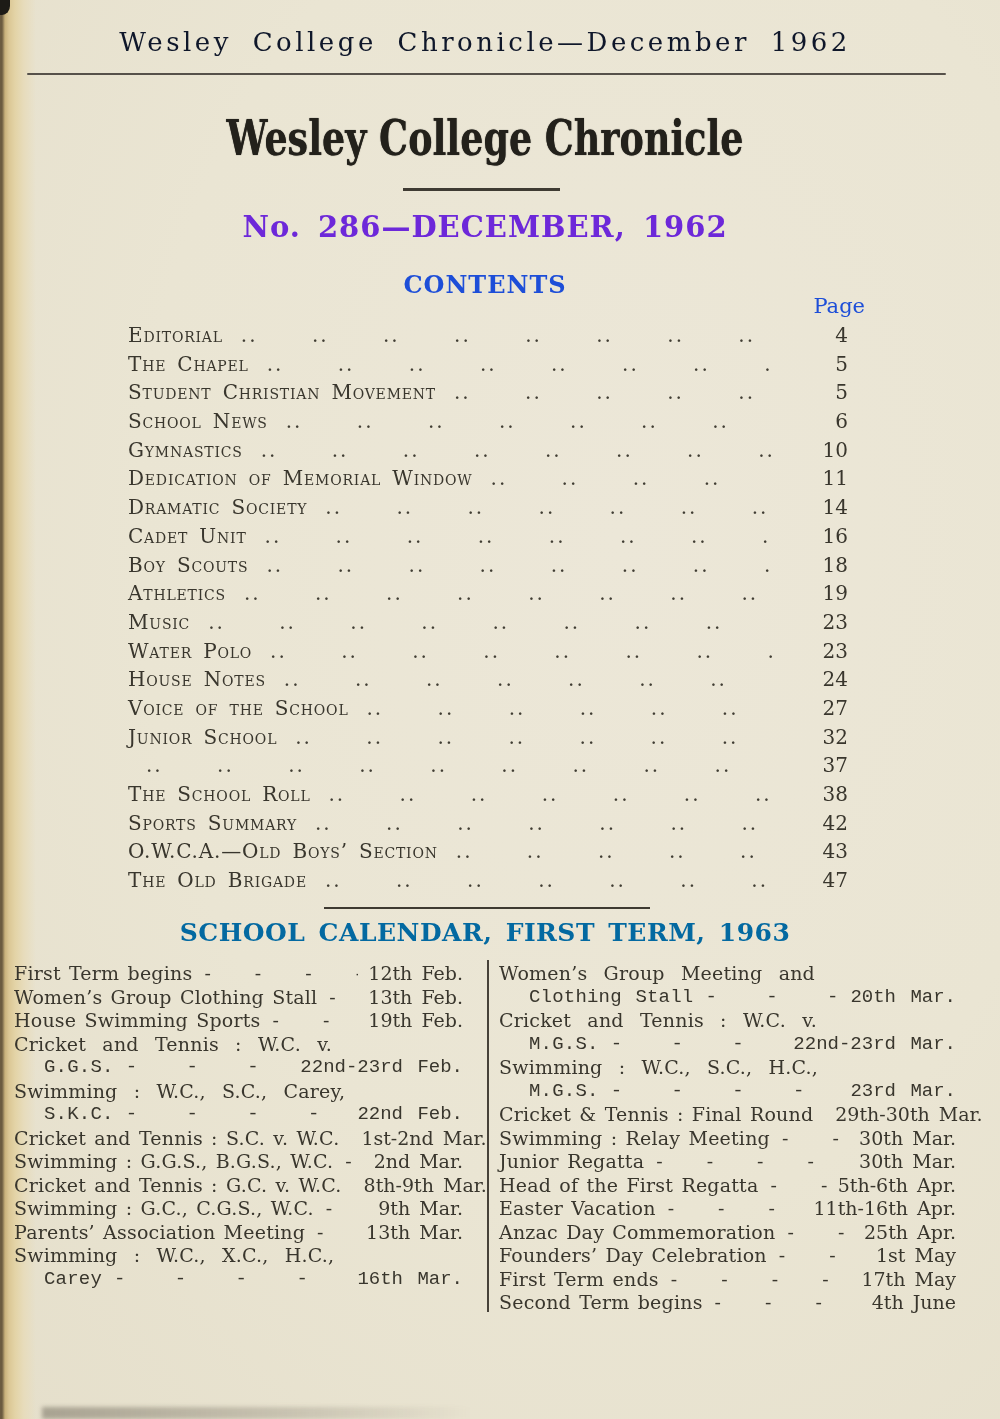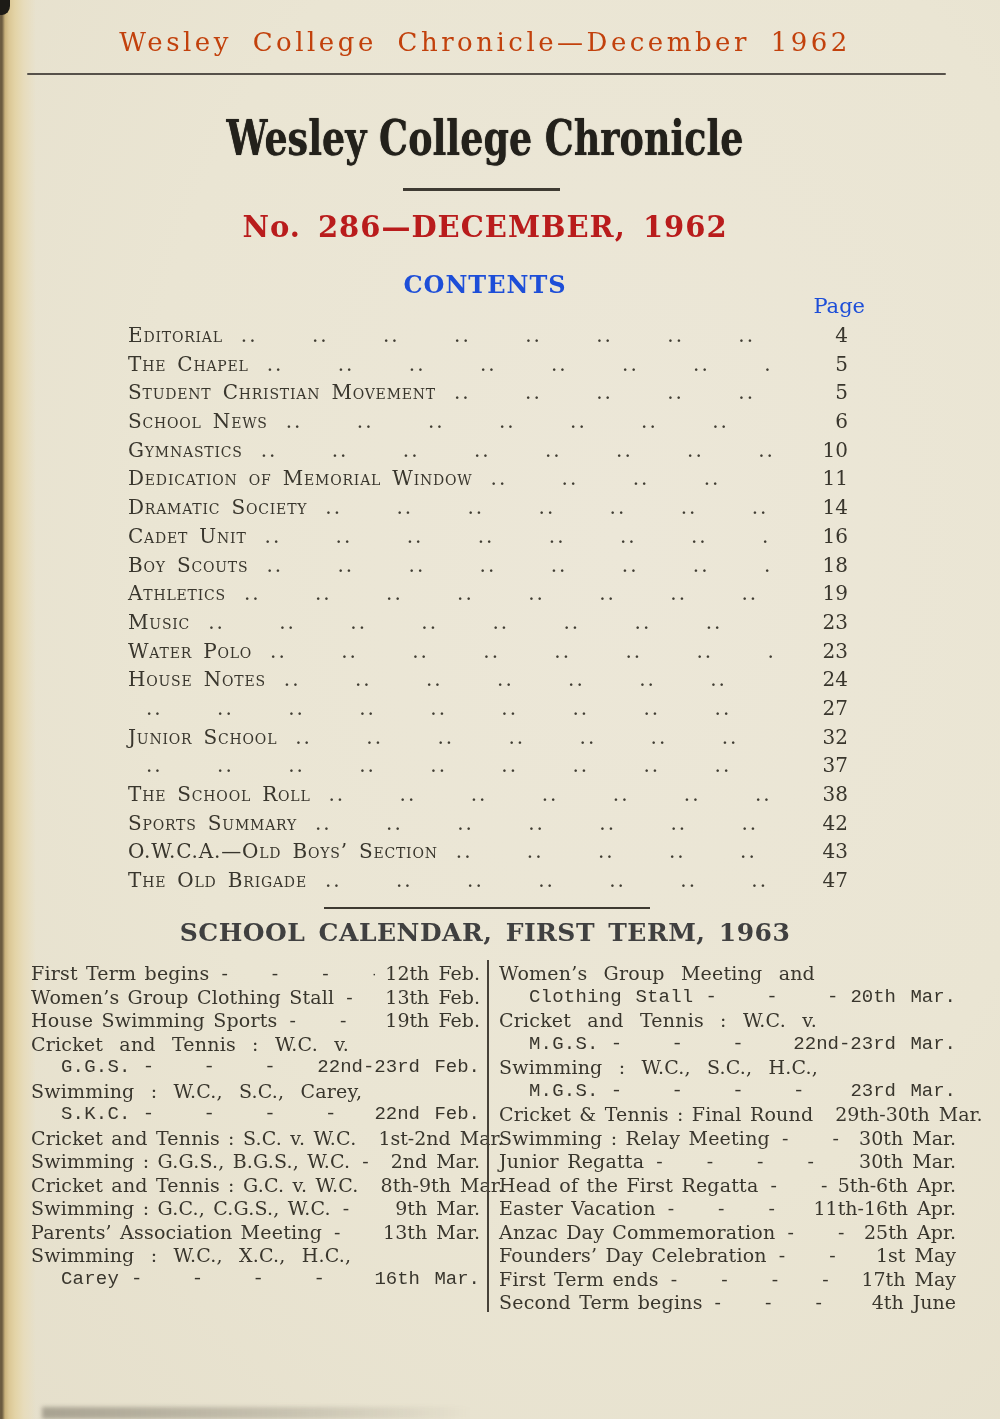--- a/index.html
+++ b/index.html
@@ -19,32 +19,32 @@
     border-bottom-right-radius:80% 60%;
   }
   .bottom-shadow{
     position:absolute;left:42px;top:1407px;width:430px;height:12px;
     background:linear-gradient(to right,rgba(70,64,52,.38),rgba(70,64,52,.18) 60%,rgba(70,64,52,0));
     filter:blur(2px);
   }
   
   .page-header{
     position:absolute;left:0;top:27px;width:970px;text-align:center;
-    font-size:26px;letter-spacing:3.5px;word-spacing:9px;color:#c2410c;
+    font-size:26px;letter-spacing:3.5px;word-spacing:9px;color:#0f172a;
   }
   .header-rule{position:absolute;left:27px;top:73px;width:919px;height:2px;background:#56514a;border-radius:2px;}
   .masthead-title{
     position:absolute;left:0;top:110px;width:970px;text-align:center;
     font-size:48px;font-weight:bold;color:#23211b;transform:scaleX(.76);
     text-shadow:0 0 1px #23211b;
   }
   .masthead-rule{position:absolute;left:403px;top:188px;width:157px;height:3px;background:#3f3b33;}
   .issue-number{
     position:absolute;left:0;top:210px;width:970px;text-align:center;
-    font-size:29px;font-weight:bold;letter-spacing:1px;word-spacing:6px;color:#b91c1c;
+    font-size:29px;font-weight:bold;letter-spacing:1px;word-spacing:6px;color:#6d28d9;
   }
   .contents-heading{
     position:absolute;left:0;top:270px;width:970px;text-align:center;
     font-size:24px;font-weight:bold;letter-spacing:1px;color:#1d4ed8;
   }
   .page-col-label{
     position:absolute;left:128px;top:294px;width:737px;text-align:right;font-size:21px;color:#1d4ed8;
   }
   
   .toc{position:absolute;left:128px;top:321px;width:720px;}
@@ -52,24 +52,24 @@
   .toc-title{flex:0 0 auto;font-variant:small-caps;letter-spacing:.8px;word-spacing:4px;white-space:nowrap;text-align:center;}
   .toc-leader{
     flex:1 1 auto;min-width:0;overflow:hidden;white-space:nowrap;
     margin:0 32px 0 18px;word-spacing:46px;letter-spacing:2px;color:#403d33;
   }
   .toc-page{flex:0 0 44px;text-align:right;}
   
   .calendar-rule{position:absolute;left:324px;top:907px;width:326px;height:2px;background:#3e3a31;}
   .calendar-heading{
     position:absolute;left:0;top:918px;width:970px;text-align:center;
-    font-size:25px;font-weight:bold;letter-spacing:.5px;word-spacing:4px;color:#404040;
+    font-size:25px;font-weight:bold;letter-spacing:.5px;word-spacing:4px;color:#0369a1;
   }
   .cal-col{position:absolute;top:962px;font-size:19px;}
-  .cal-col.left{left:31px;width:449px;}
+  .cal-col.left{left:14px;width:449px;}
   .cal-col.right{left:499px;width:457px;}
   .col-divider{position:absolute;left:487px;top:960px;width:2px;height:352px;background:#474239;}
   .cal-row{display:flex;align-items:baseline;line-height:23.5px;height:23.5px;white-space:nowrap;}
   .cal-row.indent{padding-left:30px;font-family:Liberation Mono, monospace;}
   .cal-text{flex:0 0 auto;letter-spacing:.2px;word-spacing:2px;}
   .cal-row.cont .cal-text{word-spacing:10px;}
   .cal-leader{
     flex:1 1 auto;min-width:0;overflow:hidden;white-space:nowrap;
     margin:0 10px 0 12px;word-spacing:38px;
   }
@@ -165,20 +165,21 @@
       <span class="toc-page">23</span>
     </div>
 
     <div class="toc-row">
       <span class="toc-title">House Notes</span>
       <span class="toc-leader">.. .. .. .. .. .. .. .. .. .. .. .. .. ..</span>
       <span class="toc-page">24</span>
     </div>
 
     <div class="toc-row">
+      <span class="toc-title">Voice of the School</span>
       <span class="toc-leader">.. .. .. .. .. .. .. .. .. .. .. .. .. ..</span>
       <span class="toc-page">27</span>
     </div>
 
     <div class="toc-row">
       <span class="toc-title">Junior School</span>
       <span class="toc-leader">.. .. .. .. .. .. .. .. .. .. .. .. .. ..</span>
       <span class="toc-page">32</span>
     </div>
 

